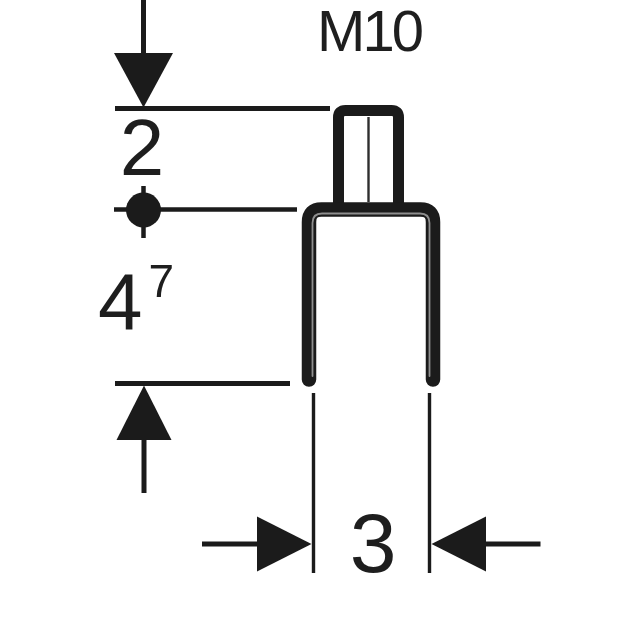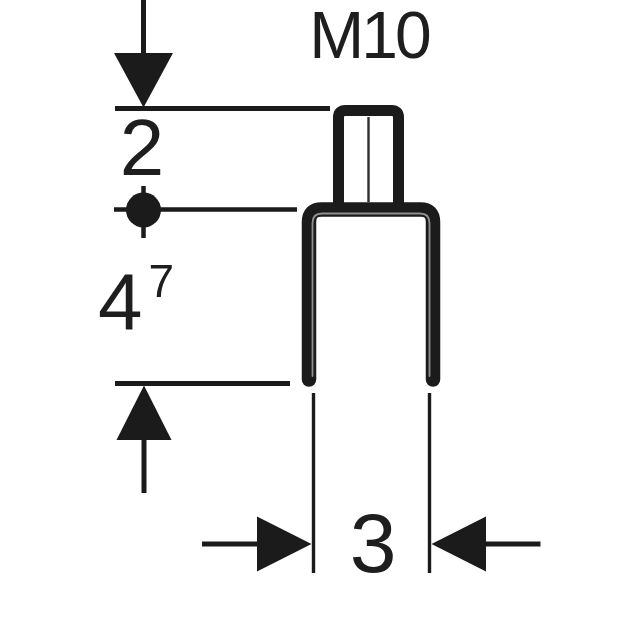--- a/index.html
+++ b/index.html
@@ -11,21 +11,21 @@
     font-family:"Liberation Sans", sans-serif;
   }
   .stage svg{position:absolute;left:0;top:0;}
   .dim-label{
     position:absolute;
     color:#1e1e1e;
     line-height:1;
     white-space:nowrap;
     -webkit-user-select:none;user-select:none;
   }
-  .lbl-thread{top:2px;left:369px;transform:translateX(-50%);font-size:66px;letter-spacing:-3px;}
+  .lbl-thread{top:2px;left:369px;transform:translateX(-50%);font-size:58px;letter-spacing:-3px;}
   .lbl-dim2{top:108px;left:142px;transform:translateX(-50%);font-size:80px;}
   .lbl-dim47{top:262px;left:98px;display:flex;align-items:flex-start;}
   .lbl-dim47 .main{font-size:80px;line-height:1;}
   .lbl-dim47 .sup{font-size:46px;line-height:1;margin-left:6px;margin-top:-4px;}
   .lbl-dim3{top:501px;left:373px;transform:translateX(-50%);font-size:84px;}
   .soft{filter:blur(0.3px);}
 </style>
 </head>
 <body>
 

